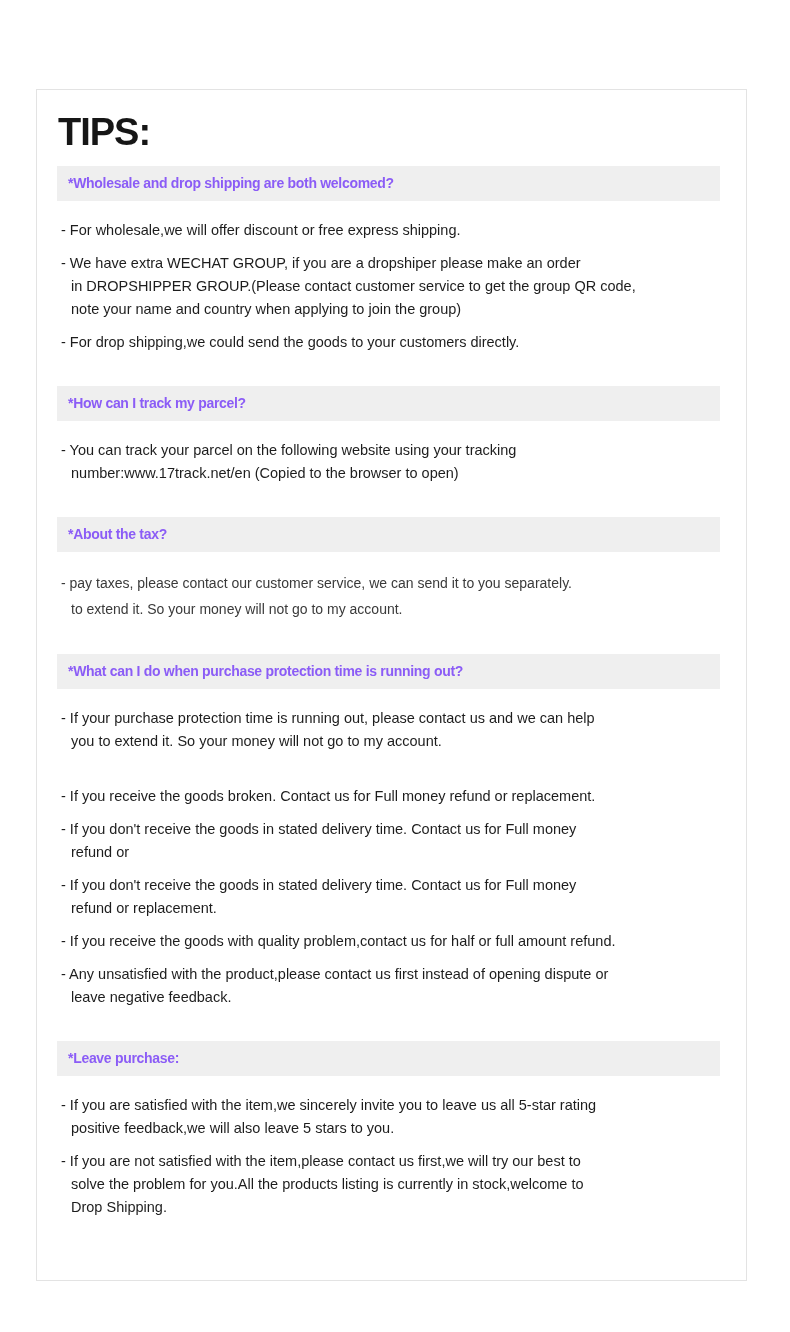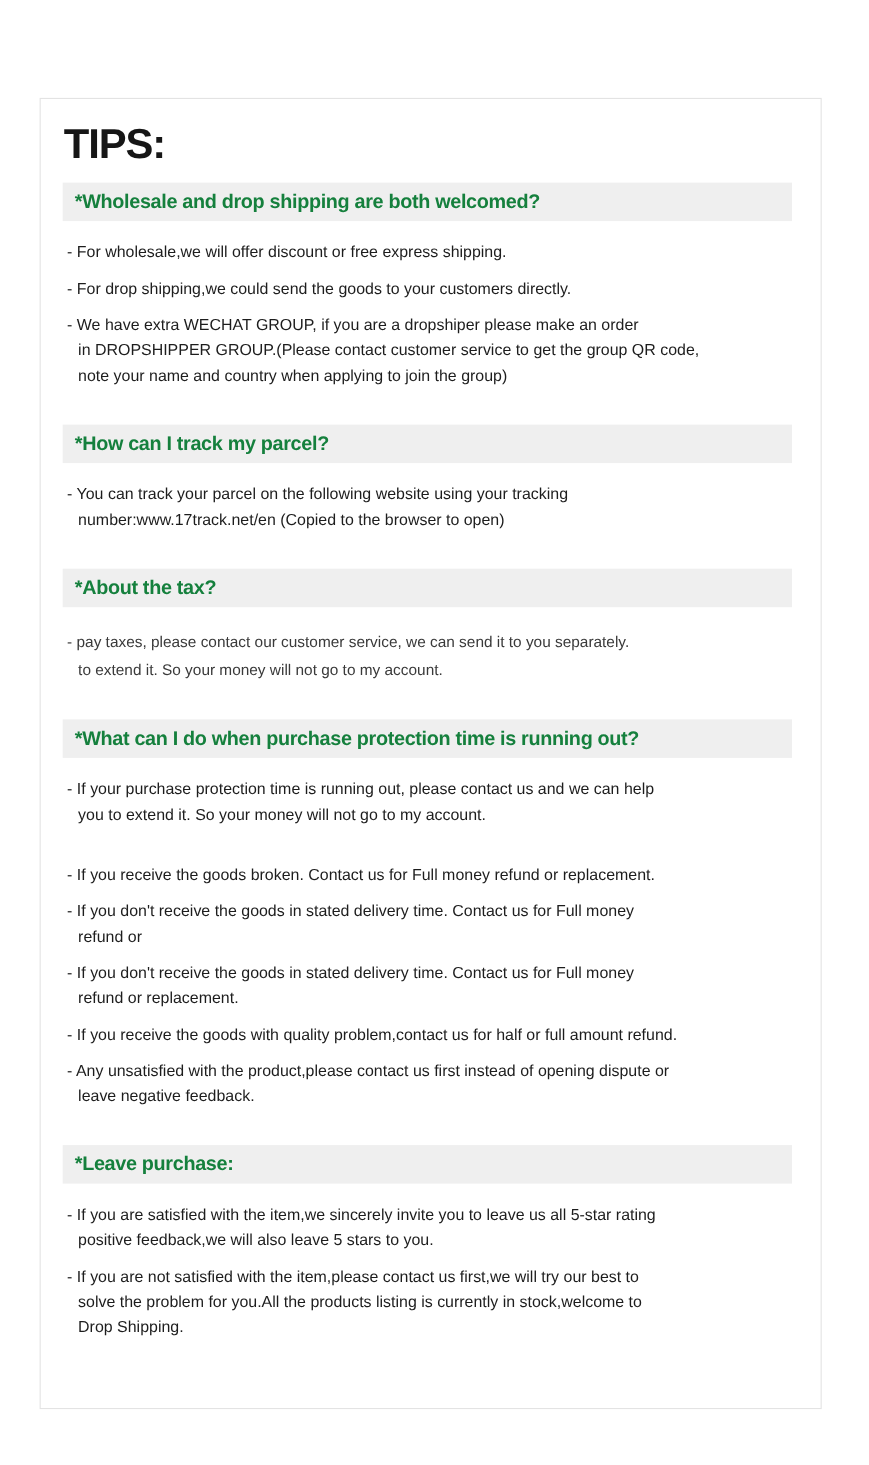--- a/index.html
+++ b/index.html
@@ -37,24 +37,24 @@
     color:var(--heading);
   }
   .section{margin-top:32px;}
   .section.first{margin-top:14px;}
   .bar{
     background:var(--bar);
     margin:0 26px 0 20px;
     height:35px;
     line-height:35px;
     padding-left:11px;
-    font-size:18px;
+    font-size:14px;
     font-weight:700;
     letter-spacing:-0.3px;
-    color:#15803d;
+    color:#8b5cf6;
     white-space:nowrap;
     overflow:hidden;
   }
   .items{margin:18px 12px 0 24px;}
   .item{
     white-space:pre-line;
     font-size:14.5px;
     line-height:23px;
     margin:0 0 10px 0;
     padding-left:10px;
@@ -75,24 +75,24 @@
 <div class="panel">
 
   <h1 class="title">TIPS:</h1>
 
   <div class="section first">
     <div class="bar">
       <span>*Wholesale and drop shipping are both welcomed?</span>
     </div>
     <div class="items">
       <p class="item">- For wholesale,we will offer discount or free express shipping.</p>
-      <p class="item">- For drop shipping,we could send the goods to your customers directly.</p>
       <p class="item">- We have extra WECHAT GROUP, if you are a dropshiper please make an order
 in DROPSHIPPER GROUP.(Please contact customer service to get the group QR code,
 note your name and country when applying to join the group)</p>
+      <p class="item">- For drop shipping,we could send the goods to your customers directly.</p>
     </div>
   </div>
 
   <div class="section">
     <div class="bar">
       <span>*How can I track my parcel?</span>
     </div>
     <div class="items">
       <p class="item">- You can track your parcel on the following website using your tracking
 number:www.17track.net/en (Copied to the browser to open)</p>

